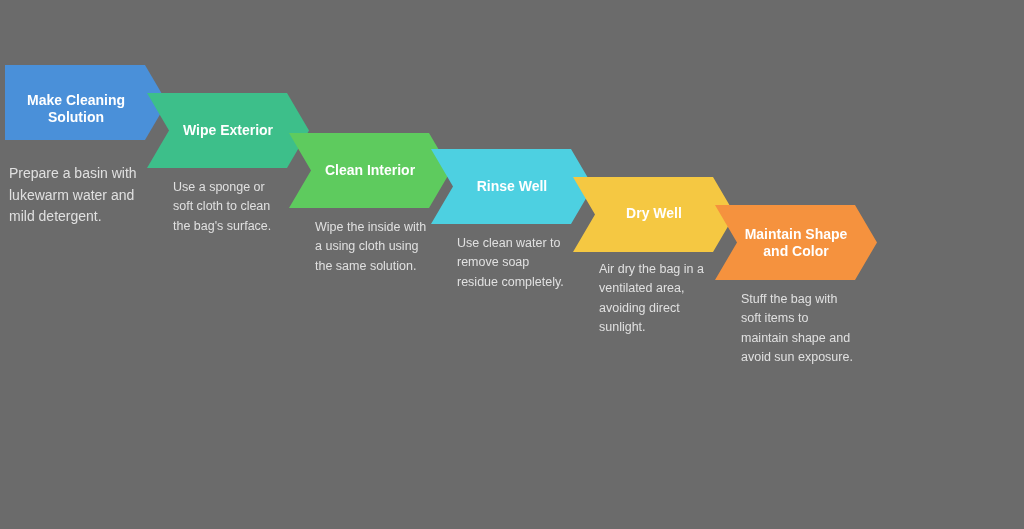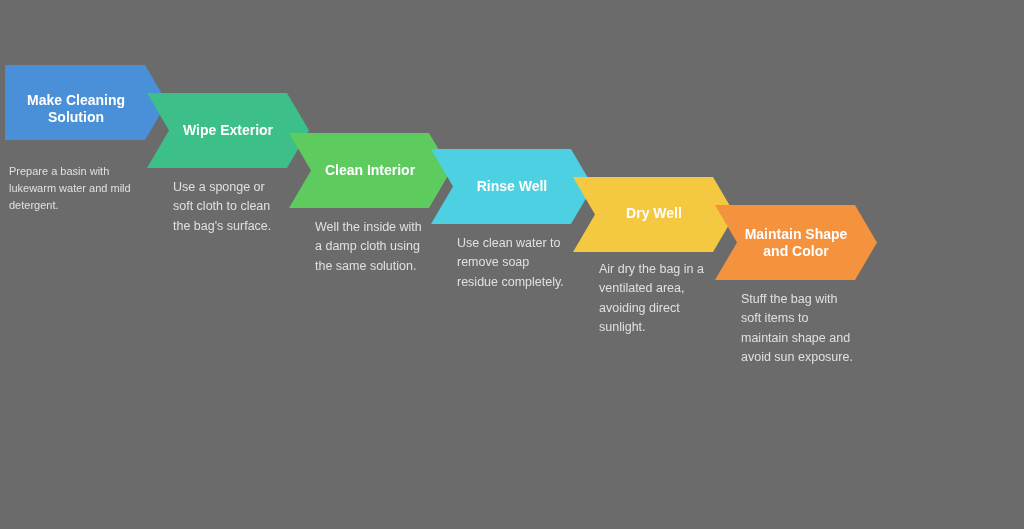--- a/index.html
+++ b/index.html
@@ -27,39 +27,39 @@
 <div class="title"></div>
 
 <div id="steps-container" style="position:absolute;top:65px;left:0;right:0;bottom:0;">
     <div style="position: absolute; left: 5px; top: 0px; width: 162px;">
       <div style="position: relative; height: 88px; width: 162px;">
         <svg width="162" height="75" style="position: absolute; top: 0px; left: 0px;">
           <polygon points="0,0 140,0 162,37.5 140,75 0,75" fill="#4a90d9"></polygon>
         </svg>
         <div style="position: relative; z-index: 2; color: white; font-weight: 700; font-size: 14px; text-align: center; line-height: 1.2; width: 100%; height: 100%; display: flex; align-items: center; justify-content: center; padding: 0px 26px 0px 6px;">Make Cleaning<br>Solution</div>
       </div>
-      <div style="color: rgb(224, 224, 224); font-size: 11px; line-height: 1.55; padding-top: 10px; padding-left: 4px; padding-right: 24px;">Prepare a basin with lukewarm water and mild detergent.</div>
+      <div style="color: rgb(224, 224, 224); font-size: 14px; line-height: 1.55; padding-top: 10px; padding-left: 4px; padding-right: 24px;">Prepare a basin with lukewarm water and mild detergent.</div>
     </div>
     <div style="position: absolute; left: 147px; top: 28px; width: 162px;">
       <div style="position: relative; height: 75px; width: 162px;">
         <svg width="162" height="75" style="position: absolute; top: 0px; left: 0px;">
           <polygon points="0,0 140,0 162,37.5 140,75 0,75 22,37.5" fill="#3dbf8a"></polygon>
         </svg>
         <div style="position: relative; z-index: 2; color: white; font-weight: 700; font-size: 14px; text-align: center; line-height: 1.2; width: 100%; height: 100%; display: flex; align-items: center; justify-content: center; padding: 0px 26px;">Wipe Exterior</div>
       </div>
       <div style="color: rgb(224, 224, 224); font-size: 12.5px; line-height: 1.55; padding-top: 10px; padding-left: 26px; padding-right: 24px;">Use a sponge or soft cloth to clean the bag's surface.</div>
     </div>
     <div style="position: absolute; left: 289px; top: 56px; width: 162px;">
       <div style="position: relative; height: 75px; width: 162px; margin-top: 12px;">
         <svg width="162" height="75" style="position: absolute; top: 0px; left: 0px;">
           <polygon points="0,0 140,0 162,37.5 140,75 0,75 22,37.5" fill="#5ecb5e"></polygon>
         </svg>
         <div style="position: relative; z-index: 2; color: white; font-weight: 700; font-size: 14px; text-align: center; line-height: 1.2; width: 100%; height: 100%; display: flex; align-items: center; justify-content: center; padding: 0px 26px;">Clean Interior</div>
       </div>
-      <div style="color: rgb(224, 224, 224); font-size: 12.5px; line-height: 1.55; padding-top: 10px; padding-left: 26px; padding-right: 24px;">Well the inside with a damp cloth using the same solution.</div>
+      <div style="color: rgb(224, 224, 224); font-size: 12.5px; line-height: 1.55; padding-top: 10px; padding-left: 26px; padding-right: 24px;">Wipe the inside with a using cloth using the same solution.</div>
     </div>
     <div style="position: absolute; left: 431px; top: 84px; width: 162px;">
       <div style="position: relative; height: 75px; width: 162px;">
         <svg width="162" height="75" style="position: absolute; top: 0px; left: 0px;">
           <polygon points="0,0 140,0 162,37.5 140,75 0,75 22,37.5" fill="#4dd0e1"></polygon>
         </svg>
         <div style="position: relative; z-index: 2; color: white; font-weight: 700; font-size: 14px; text-align: center; line-height: 1.2; width: 100%; height: 100%; display: flex; align-items: center; justify-content: center; padding: 0px 26px;">Rinse Well</div>
       </div>
       <div style="color: rgb(224, 224, 224); font-size: 12.5px; line-height: 1.55; padding-top: 10px; padding-left: 26px; padding-right: 24px;">Use clean water to remove soap residue completely.</div>
     </div>

